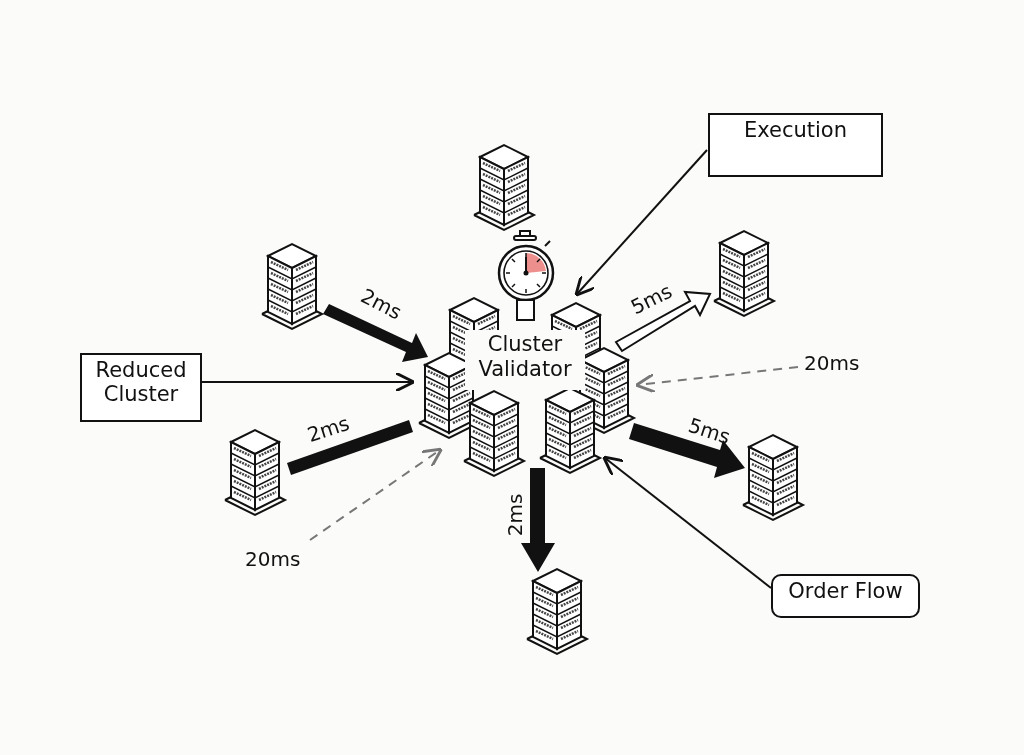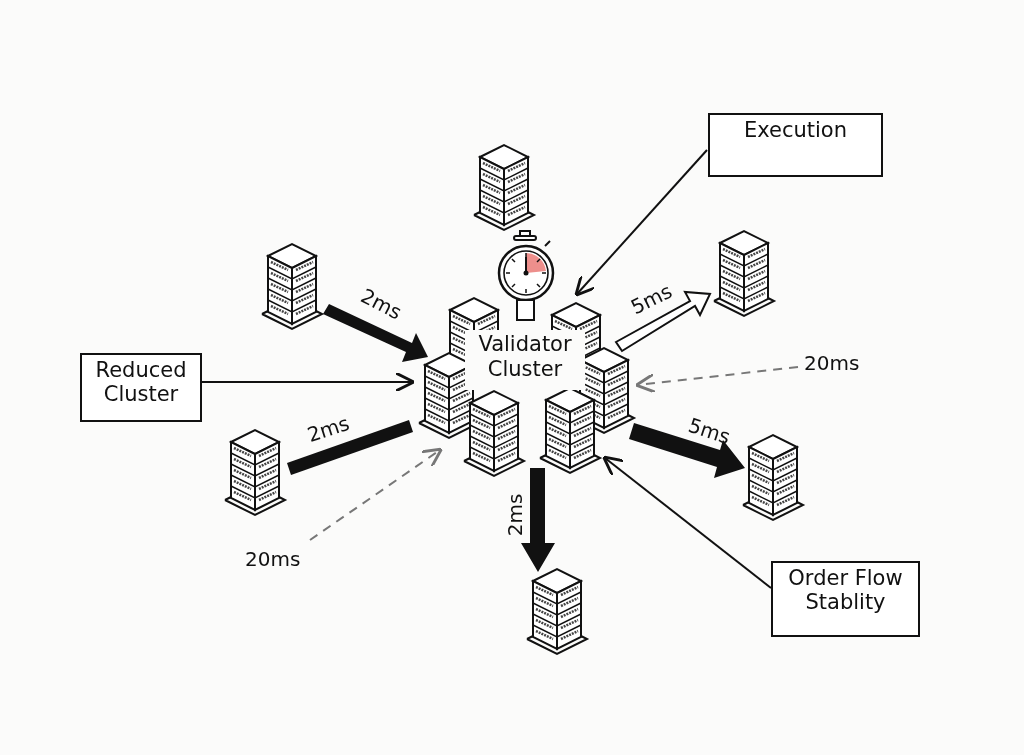--- a/index.html
+++ b/index.html
@@ -85,34 +85,33 @@
 
   <line x1="798" y1="367" x2="638" y2="385" stroke="#777" stroke-width="2" stroke-dasharray="9 7" marker-end="url(#dashHead)"></line>
   <line x1="310" y1="540" x2="440" y2="450" stroke="#777" stroke-width="2" stroke-dasharray="9 7" marker-end="url(#dashHead)"></line>
 
   <line x1="707" y1="150" x2="577" y2="294" stroke="#111" stroke-width="2" marker-end="url(#thinHead)"></line>
   <line x1="202" y1="382" x2="412" y2="382" stroke="#111" stroke-width="2" marker-end="url(#thinHead)"></line>
   <line x1="771" y1="588" x2="605" y2="458" stroke="#111" stroke-width="2" marker-end="url(#thinHead)"></line>
 </svg>
 
 <div class="center-title">
+  <div>Cluster</div>
   <div>Validator</div>
-  <div>Cluster</div>
 </div>
 
 <div class="box" style="left:708px; top:113px; width:175px; height:64px;">
   <div>Execution</div>
 </div>
 <div class="box" style="left:80px; top:353px; width:122px; height:69px;">
   <div>Reduced</div>
   <div>Cluster</div>
 </div>
-<div class="box" style="left:771px; top:561px; width:149px; height:76px;">
+<div class="box" style="left:771px; top:574px; width:149px; height:44px;border-radius:10px;">
   <div>Order Flow</div>
-  <div>Stablity</div>
 </div>
 
 <div class="lbl" style="left:360px; top:292px; transform:rotate(27deg);">2ms</div>
 <div class="lbl" style="left:307px; top:417px; transform:rotate(-18deg);">2ms</div>
 <div class="lbl" style="left:494px; top:503px; transform:rotate(-90deg);">2ms</div>
 <div class="lbl" style="left:630px; top:287px; transform:rotate(-26deg);">5ms</div>
 <div class="lbl" style="left:688px; top:419px; transform:rotate(18deg);">5ms</div>
 <div class="lbl" style="left:804px; top:351px;">20ms</div>
 <div class="lbl" style="left:245px; top:547px;">20ms</div>
 

